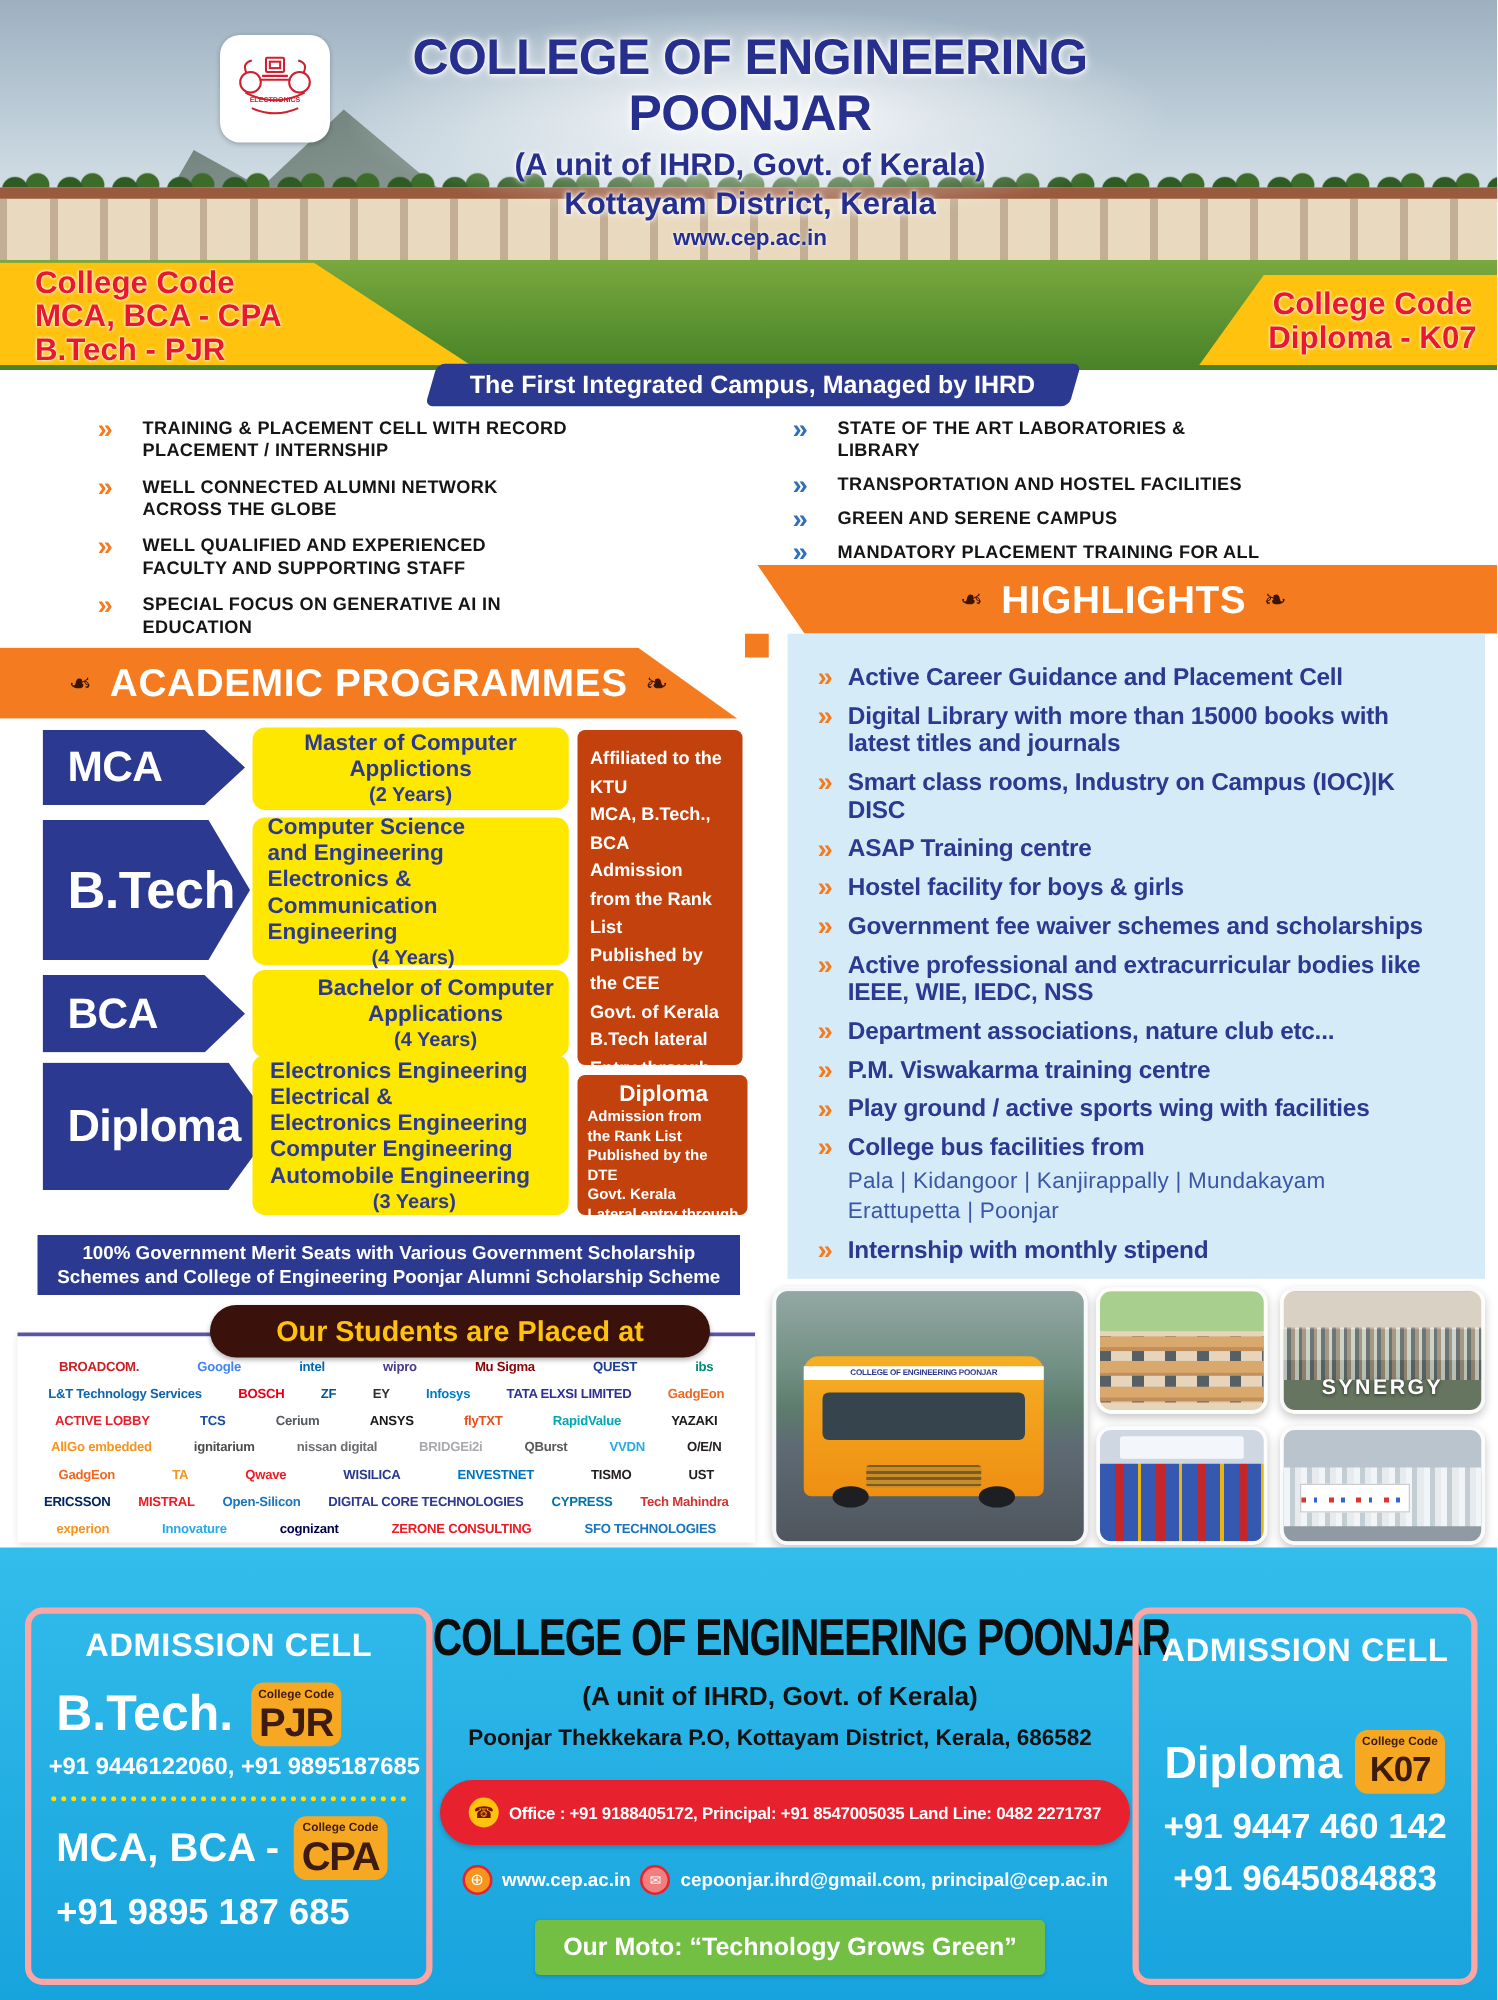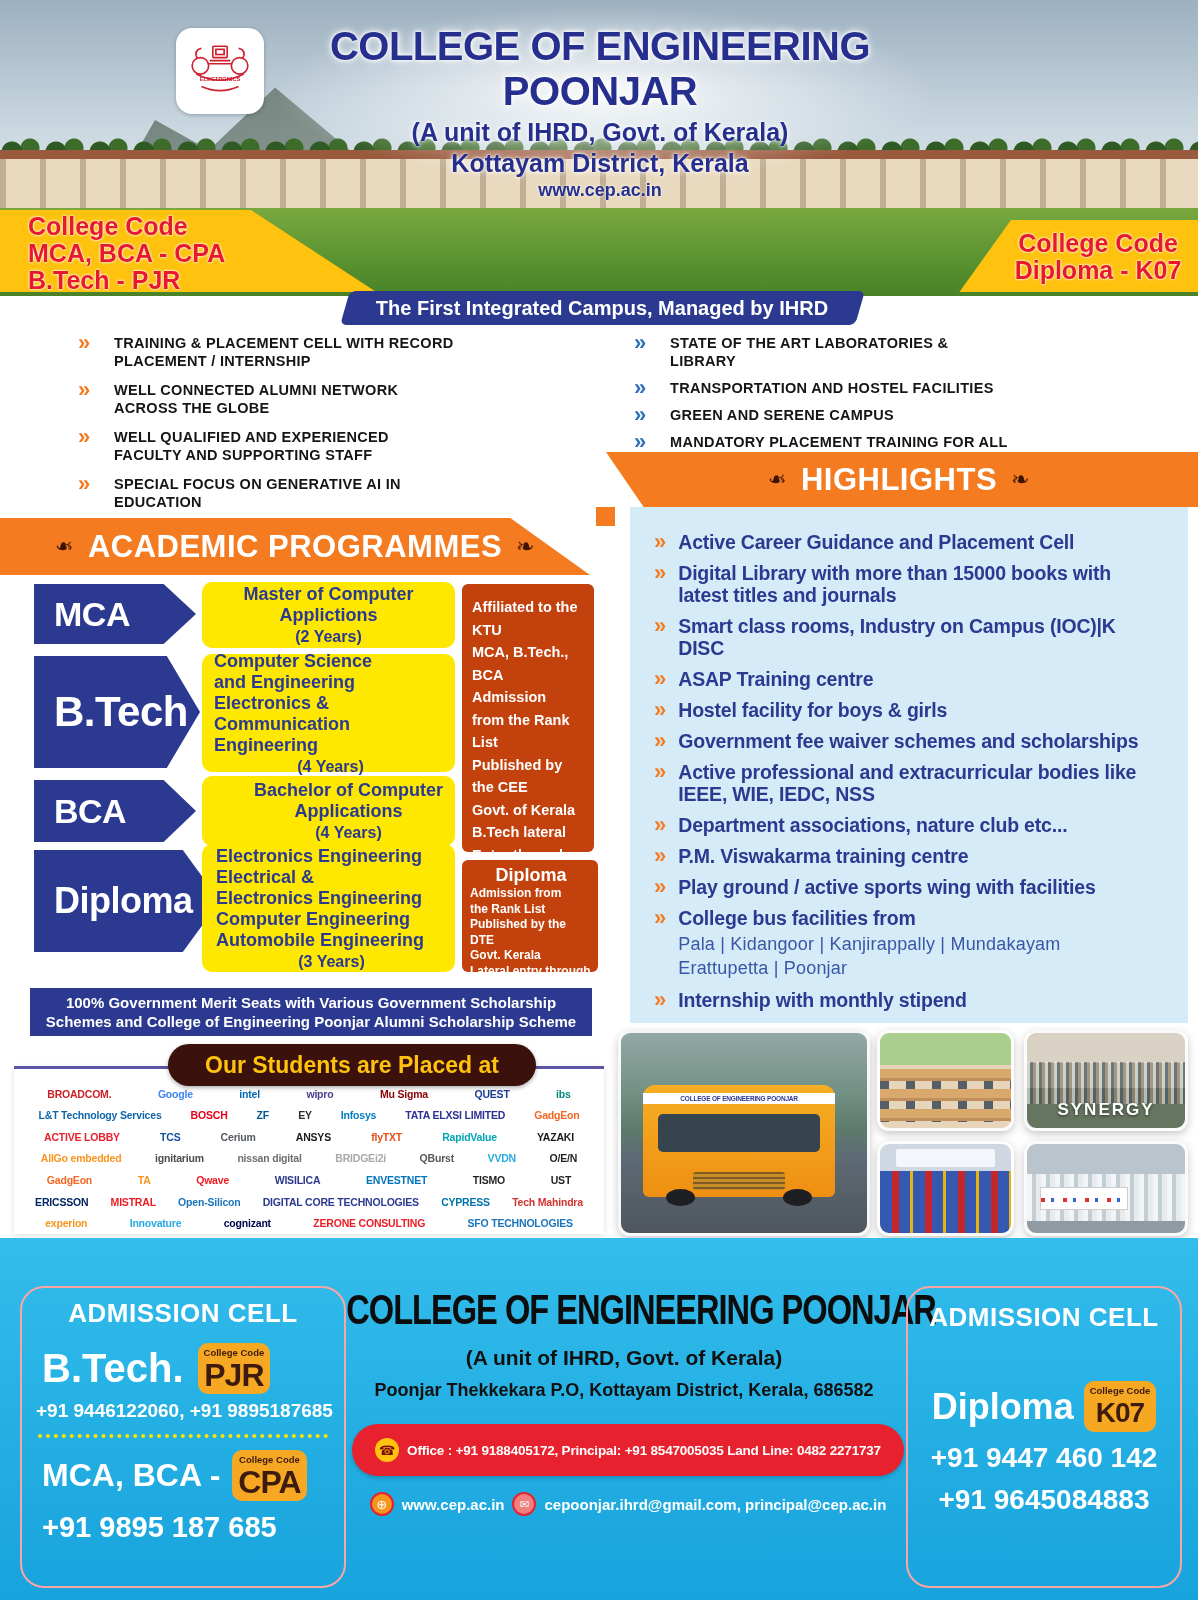--- a/index.html
+++ b/index.html
@@ -93,21 +93,21 @@
   .red-2{left:462px;top:860px;width:136px;height:112px;padding:5px 6px 0 8px;}
   .red2-title{font-size:18px;font-weight:900;text-align:center;line-height:21px;}
   .redline2{display:block;font-size:12px;font-weight:900;line-height:15.5px;}
   .merit-band{left:30px;top:988px;width:562px;height:48px;background:#2b3990;color:#fff;
     display:flex;align-items:center;justify-content:center;text-align:center;
     font-size:15px;font-weight:900;line-height:19px;padding:0 8px;}
 
   
   .placed-box{left:14px;top:1066px;width:590px;height:168px;background:#fff;border-top:3px solid #5b55a4;
     box-shadow:0 2px 6px rgba(0,0,0,.12);padding-top:14px;display:flex;flex-direction:column;justify-content:space-around;}
-  .placed-pill{left:168px;top:1044px;width:368px;height:42px;background:#3a120b;border-radius:21px;
+  .placed-pill{left:168px;top:1044px;width:400px;height:42px;background:#3a120b;border-radius:21px;
     display:flex;align-items:center;justify-content:center;z-index:5;box-shadow:0 2px 4px rgba(0,0,0,.3);}
   .placed-pill span{color:#ffc20e;font-size:23px;font-weight:900;}
   .logo-row{display:flex;justify-content:space-around;align-items:center;padding:0 10px;}
   .logo-chip{font-size:10.5px;font-weight:900;white-space:nowrap;letter-spacing:-.2px;}
 
   
   .photo{border:3px solid rgba(255,255,255,.95);border-radius:12px;overflow:hidden;
     box-shadow:0 3px 8px rgba(0,0,0,.22);}
   .ph-bus{left:618px;top:1030px;width:252px;height:206px;
     background:linear-gradient(180deg,#93a8a4 0%,#729084 30%,#5d7b6c 48%,#5e6a74 62%,#4f565e 100%);}
@@ -136,21 +136,21 @@
   .grad-banner{position:absolute;left:12%;top:6%;width:76%;height:20%;background:#f3f6fa;border-radius:2px;}
   .ph-rally{left:1024px;top:1141px;width:164px;height:95px;
     background:linear-gradient(180deg,#b9c4cc 0 38%,#8f9aa3 38% 100%);}
   .rally-crowd{position:absolute;left:0;top:34%;width:100%;height:52%;
     background:repeating-linear-gradient(90deg,#f2f5f7 0 5px,#c2cdd4 5px 9px,#e8ebee 9px 14px);}
   .rally-banner{position:absolute;left:8%;top:48%;width:56%;height:26%;background:#fff;border:1px solid #ccc;
     background-image:repeating-linear-gradient(90deg,#d33 0 4px,#fff 4px 10px,#36c 10px 13px,#fff 13px 22px);background-size:100% 4px;background-repeat:no-repeat;background-position:0 60%;}
 
   
   .footer-bg{left:0;top:1238px;width:1198px;height:362px;background:linear-gradient(180deg,#33bdec,#17a3dc);}
-  .foot-card{border:2px solid #fca5a5;border-radius:24px;}
+  .foot-card{border:5px solid #fca5a5;border-radius:14px;}
   .card-left{left:20px;top:1286px;width:326px;height:302px;padding:10px 14px;}
   .card-right{left:906px;top:1286px;width:276px;height:302px;padding:14px 10px;text-align:center;}
   .adm-title{text-align:center;color:#fff;font-size:26px;font-weight:700;letter-spacing:.5px;}
   .code-badge{background:#f7a823;border-radius:10px;text-align:center;padding:4px 6px 2px;}
   .badge-cap{font-size:9.5px;font-weight:900;color:#3d1b0e;white-space:nowrap;}
   .badge-code{font-size:32px;font-weight:900;color:#3d1b0e;letter-spacing:-1px;line-height:34px;}
   .btech-row{display:flex;align-items:center;gap:14px;margin:14px 0 6px 6px;}
   .btech-label{font-size:40px;font-weight:900;color:#fff;}
   .phones-line{color:#fff;font-size:19px;font-weight:900;text-align:center;white-space:nowrap;margin-top:4px;}
   .dot-div{border-top:4px dotted #ffe000;margin:12px 2px;}
@@ -524,20 +524,23 @@
   <div class="abs red-pill">
     <span class="circle-ic ic-phone">☎</span>
     <span class="txt">Office : +91 9188405172, Principal: +91 8547005035 Land Line: 0482 2271737</span>
   </div>
   <div class="abs web-line">
     <span class="circle-ic ic-globe">⊕</span>
     <span class="txt">www.cep.ac.in</span>
     <span class="circle-ic ic-mail">✉</span>
     <span class="txt">cepoonjar.ihrd@gmail.com, principal@cep.ac.in</span>
   </div>
+  <div class="abs motto-band">
+    <span>Our Moto: “Technology Grows Green”</span>
+  </div>
 
   <div class="abs foot-card card-right">
     <div class="adm-title">ADMISSION CELL</div>
     <div class="dip-row">
       <span class="dip-label">Diploma</span>
       <span class="code-badge badge-k07">
         <div class="badge-cap">College Code</div>
         <div class="badge-code">K07</div>
       </span>
     </div>

